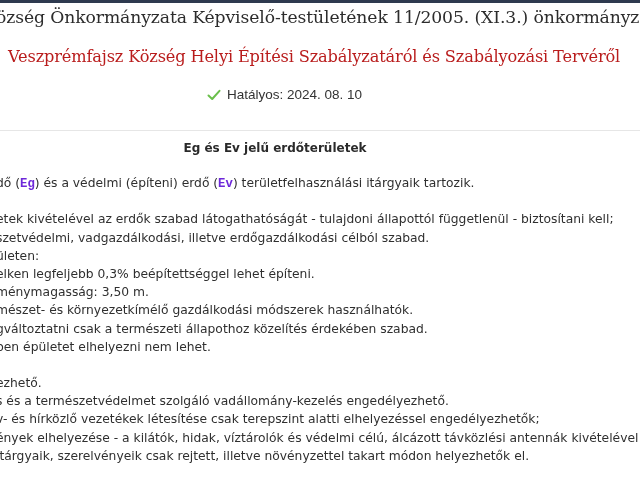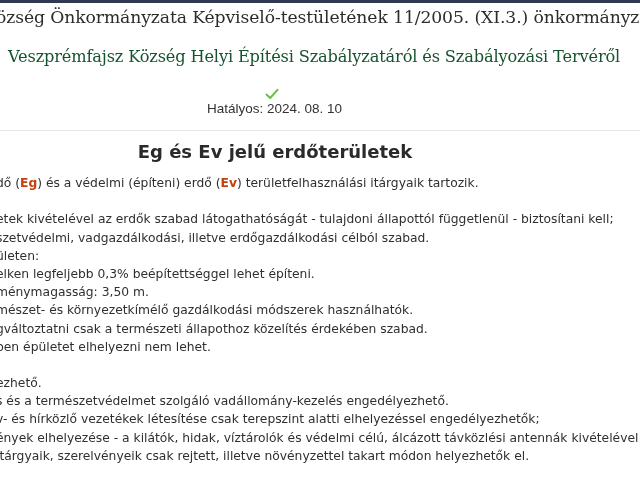--- a/index.html
+++ b/index.html
@@ -27,34 +27,33 @@
       color: #2c2c2c;
       letter-spacing: -0.1px;
     }
     .subtitle {
       position: absolute;
       top: 47px;
       left: 8px;
       white-space: nowrap;
       font-family: "DejaVu Serif", "Liberation Serif", serif;
       font-size: 16.2px;
-      color: #14532d;
+      color: #b91c1c;
       letter-spacing: -0.15px;
     }
     .status {
       position: absolute;
       top: 87px;
       left: 207px;
       white-space: nowrap;
       font-family: "Liberation Sans", "DejaVu Sans", sans-serif;
       font-size: 13.5px;
       color: #333333;
       display: flex;
       align-items: center;
-      flex-direction: column;
     }
     .status .check {
       width: 14px;
       height: 14px;
       margin-right: 6px;
       display: inline-block;
     }
     .divider {
       position: absolute;
       left: 0;
@@ -64,21 +63,21 @@
       background: #e6e6e6;
     }
     .section-heading {
       position: absolute;
       top: 141px;
       left: 0;
       width: 550px;
       text-align: center;
       font-family: "DejaVu Sans", "Liberation Sans", sans-serif;
       font-weight: bold;
-      font-size: 18px;
+      font-size: 12px;
       color: #2a2a2a;
     }
     .body {
       position: absolute;
       top: 174px;
       left: -4px;
       width: 680px;
       font-family: "DejaVu Sans", "Liberation Sans", sans-serif;
       font-size: 12.3px;
       line-height: 18.2px;
@@ -86,21 +85,22 @@
       white-space: nowrap;
     }
     .body .line {
       height: 18.2px;
     }
     .body .blank {
       height: 18.2px;
     }
     .body b {
       font-weight: bold;
-      color: #c2410c;
+      color: #6d28d9;
+      font-family: Liberation Mono, monospace;
     }
   </style>
 </head>
 <body>
 
 <div class="topbar"></div>
 
 <div class="title-line">özség Önkormányzata Képviselő-testületének 11/2005. (XI.3.) önkormányzati ren</div>
 
 <div class="subtitle">Veszprémfajsz Község Helyi Építési Szabályzatáról és Szabályozási Tervéről</div>

